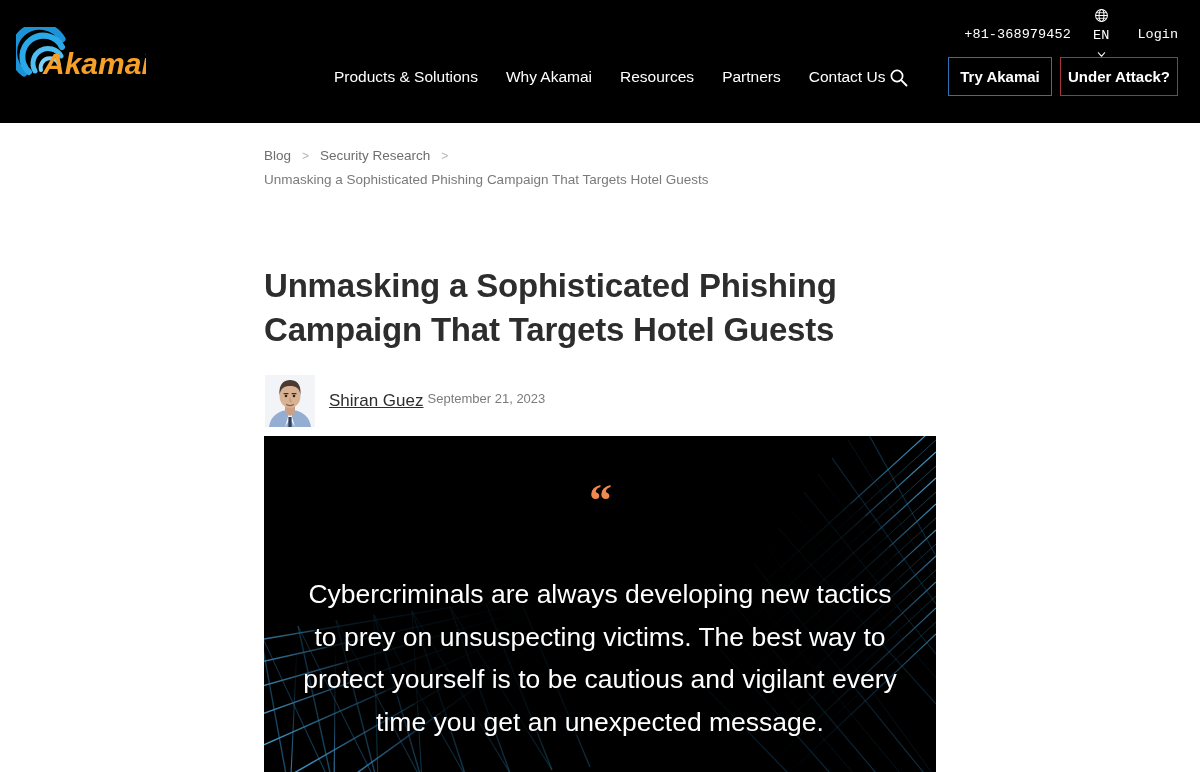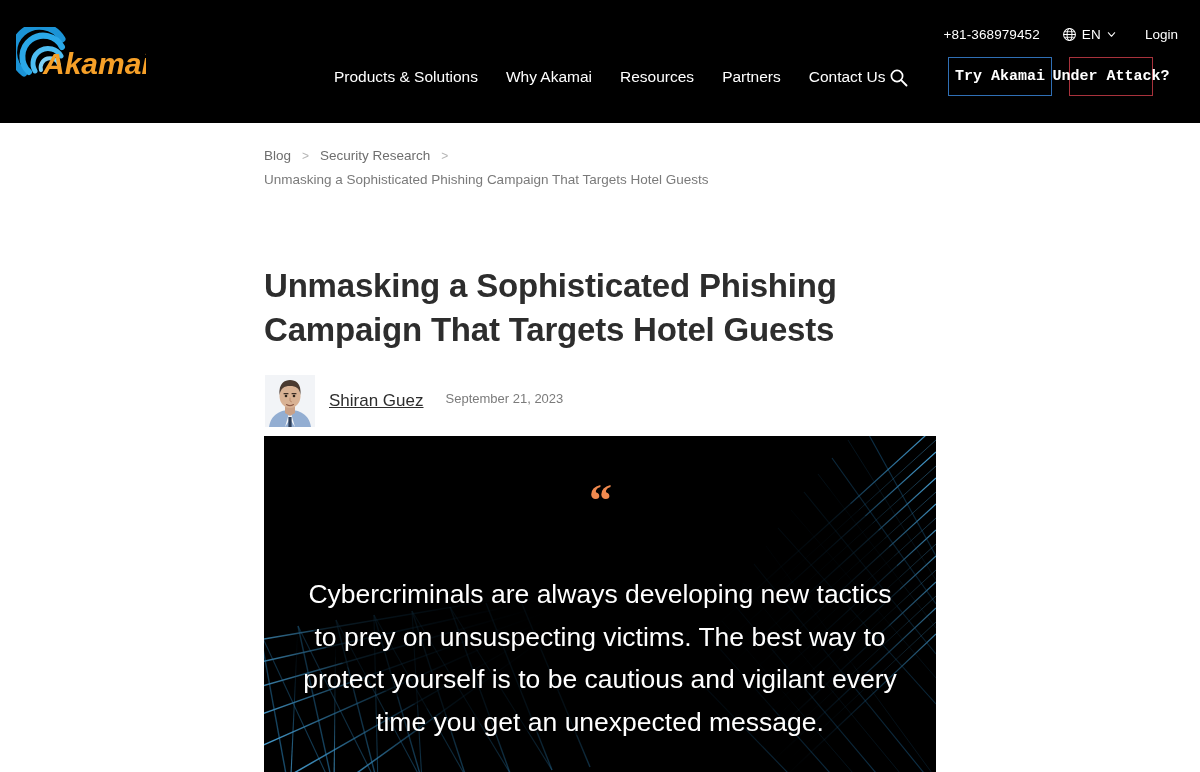--- a/index.html
+++ b/index.html
@@ -33,34 +33,36 @@
 
   
   .util-row {
     position: absolute;
     right: 22px;
     top: 24px;
     display: flex;
     align-items: center;
     gap: 0px;
     height: 20px;
+    font-family: Liberation Mono, monospace;
   }
   .util-phone {
     color: #ffffff;
     font-size: 13.5px;
     letter-spacing: 0.1px;
     white-space: nowrap;
     margin-right: 22px;
   }
   .lang-select {
     display: flex;
     align-items: center;
     gap: 5px;
     margin-right: 28px;
     cursor: pointer;
+    flex-direction: column;
   }
   .globe-icon { display: block; width: 15px; height: 15px; }
   .lang-code {
     color: #ffffff;
     font-size: 13.5px;
     letter-spacing: 0.2px;
   }
   .chev { display: block; width: 11px; height: 11px; margin-top: 1px; }
   .util-login {
     color: #ffffff;
@@ -102,38 +104,37 @@
   .search-svg { display: block; width: 22px; height: 22px; }
 
   
   .cta-row {
     position: absolute;
     left: 948px;
     top: 57px;
     display: flex;
     gap: 0px;
     height: 39px;
-    font-family: Liberation Mono, monospace;
   }
   .cta {
     display: flex;
     align-items: center;
     justify-content: center;
     height: 39px;
     padding: 0 16px;
     font-size: 15px;
     font-weight: bold;
     color: #ffffff;
     background: transparent;
     text-decoration: none;
     cursor: pointer;
     white-space: nowrap;
   }
   .cta-try { border: 1.5px solid #2f6fb5; width: 104px; }
-  .cta-attack { border: 1.5px solid #a8323c; width: 84px; margin-left: 17px; }
+  .cta-attack { border: 1.5px solid #a8323c; width: 118px; margin-left: 8px; }
 
   
   .page-body {
     position: relative;
     width: 1200px;
     background: #ffffff;
   }
 
   .breadcrumb {
     position: absolute;
@@ -192,21 +193,20 @@
   .author-meta { display: flex; flex-direction: row; gap: 4px; }
   .author-name {
     font-size: 17px;
     color: #2d2d2d;
     line-height: 20px;
   }
   .author-date {
     font-size: 13px;
     color: #7b7b7b;
     line-height: 16px;
-    margin-left: 18px;
   }
 
   
   .hero {
     position: absolute;
     left: 264px;
     top: 313px;
     width: 672px;
     height: 337px;
     overflow: hidden;

